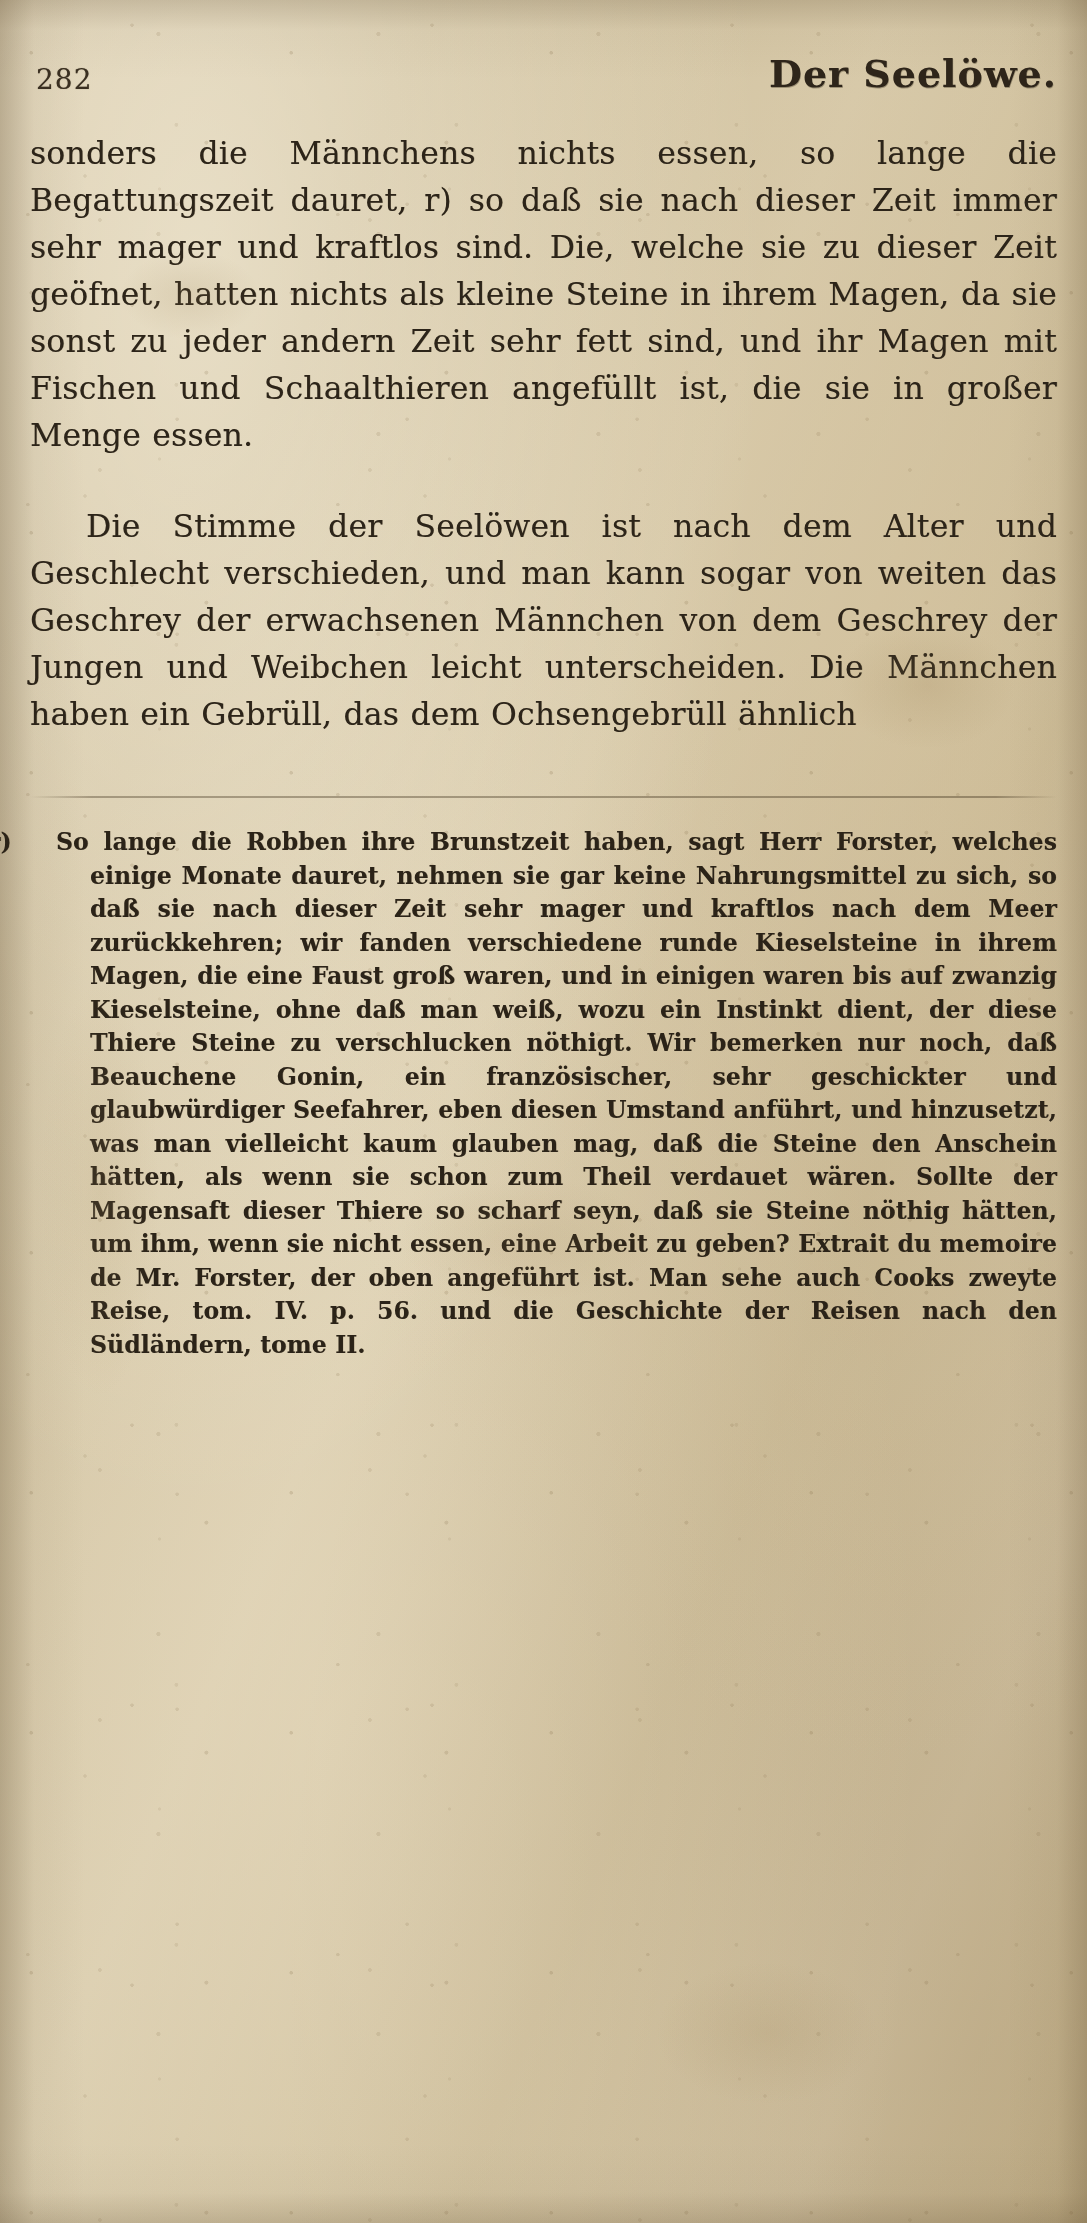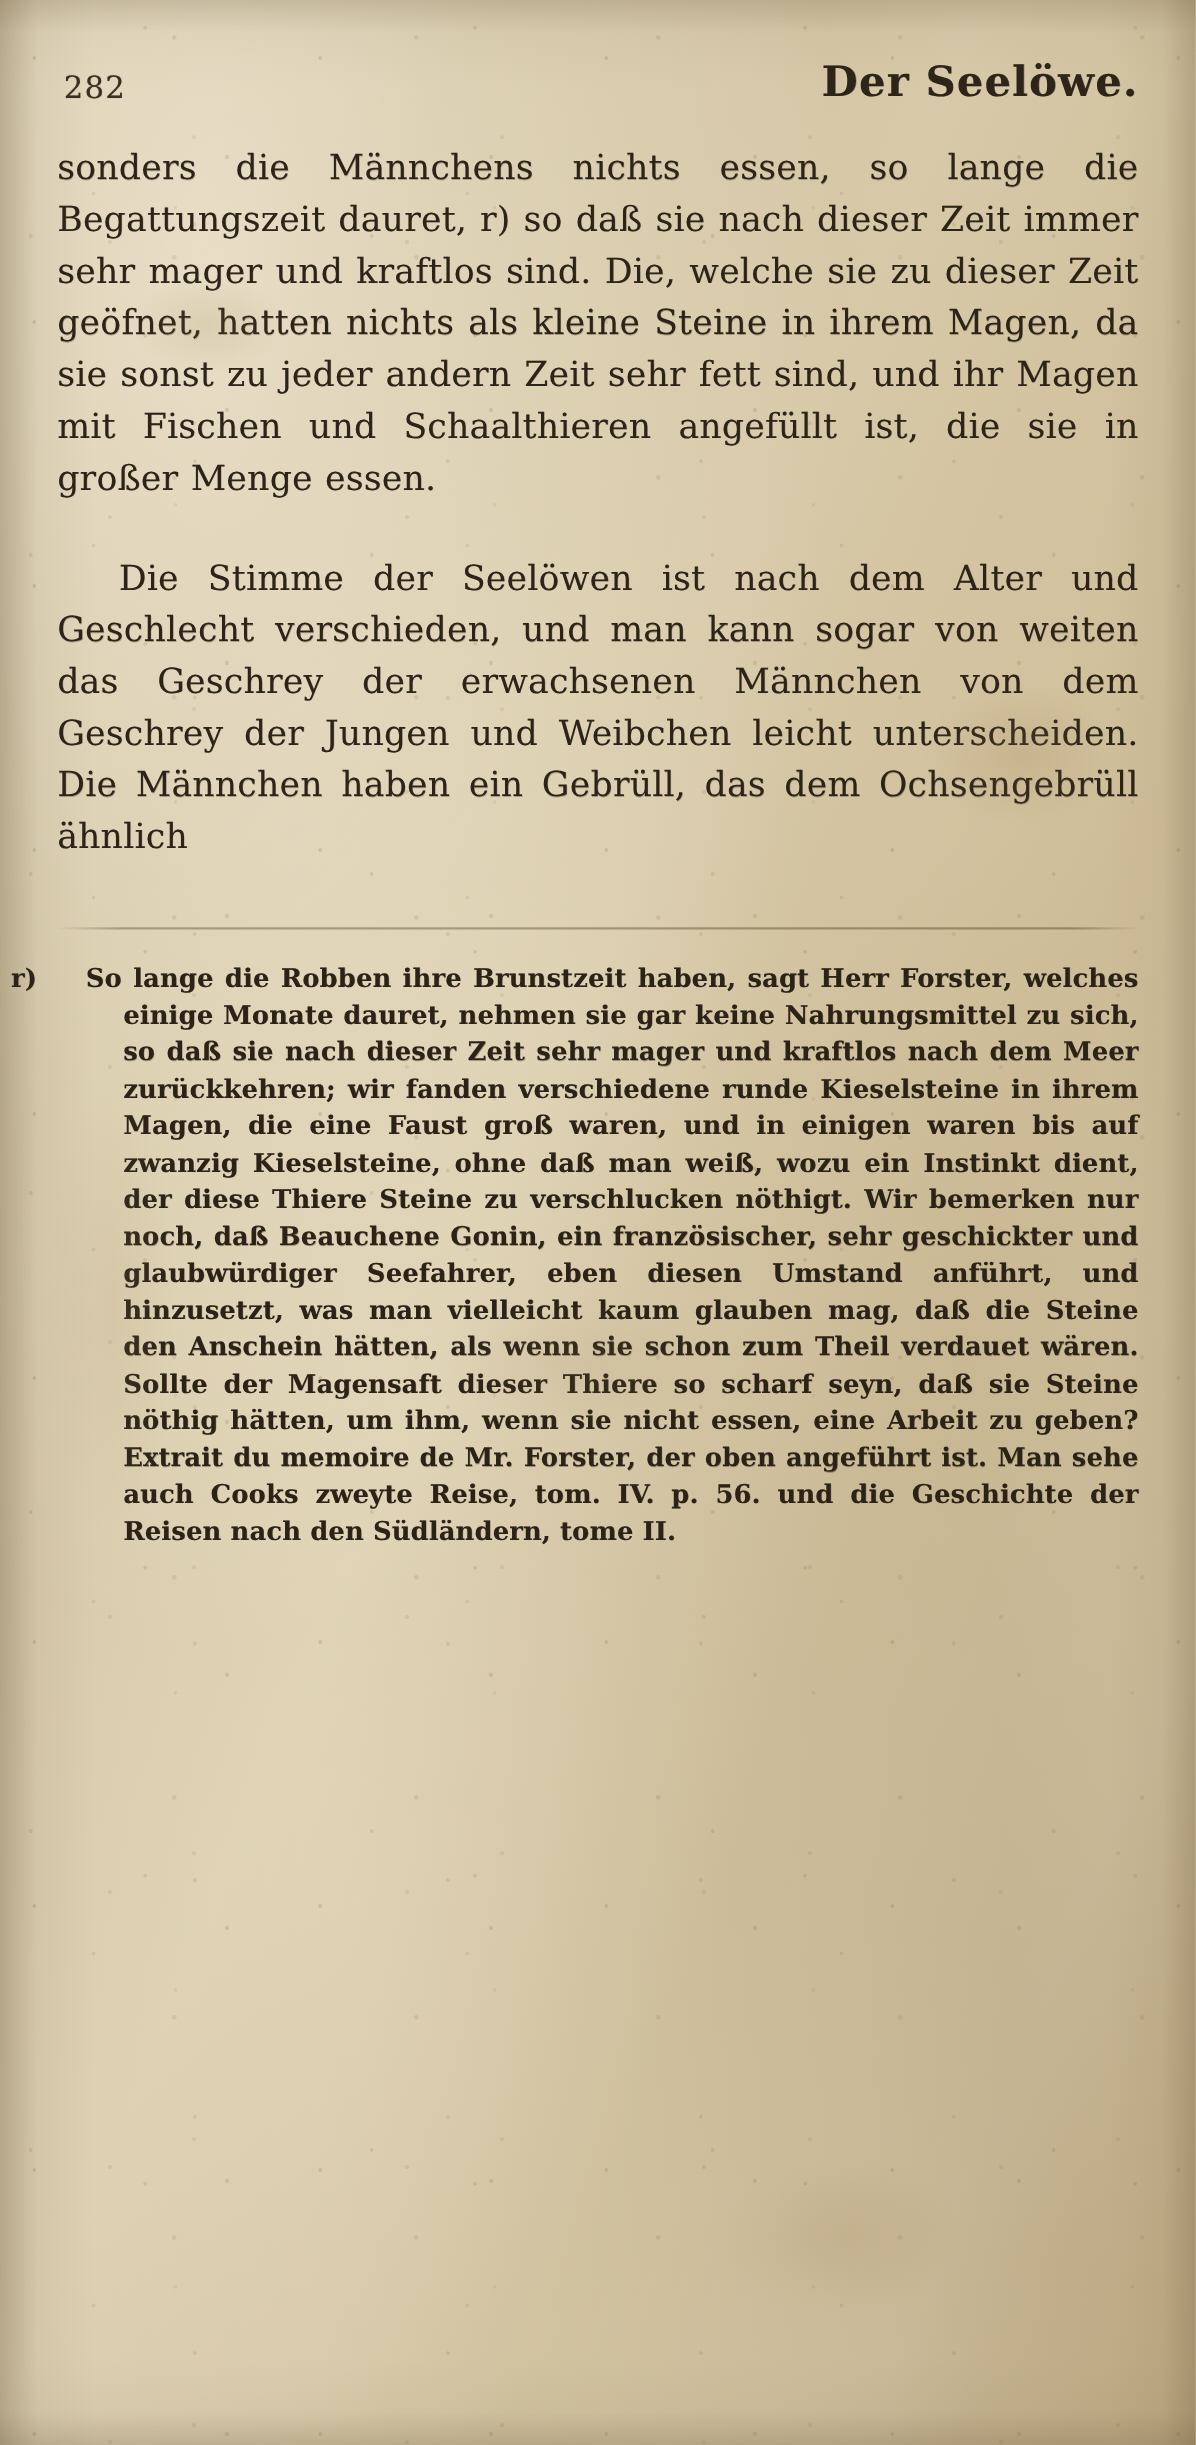--- a/index.html
+++ b/index.html
@@ -53,21 +53,21 @@
       linear-gradient(to right, rgba(95,76,46,0.30) 0px, rgba(95,76,46,0.06) 34px, rgba(95,76,46,0) 85px),
       linear-gradient(to left,  rgba(95,76,46,0.26) 0px, rgba(95,76,46,0.05) 30px, rgba(95,76,46,0) 80px),
       linear-gradient(to bottom, rgba(95,76,46,0.22) 0px, rgba(95,76,46,0.04) 30px, rgba(95,76,46,0) 80px),
       linear-gradient(to top,   rgba(95,76,46,0.22) 0px, rgba(95,76,46,0.04) 30px, rgba(95,76,46,0) 80px);
     pointer-events:none;
   }
 
   .content{
     position:relative;
     z-index:2;
-    padding: 0 52px;
+    padding: 0 30px;
   }
 
   
   .header{
     position:relative;
     height: 96px;
     display:flex;
     align-items:flex-end;
     padding-top: 38px;
     box-sizing:border-box;

